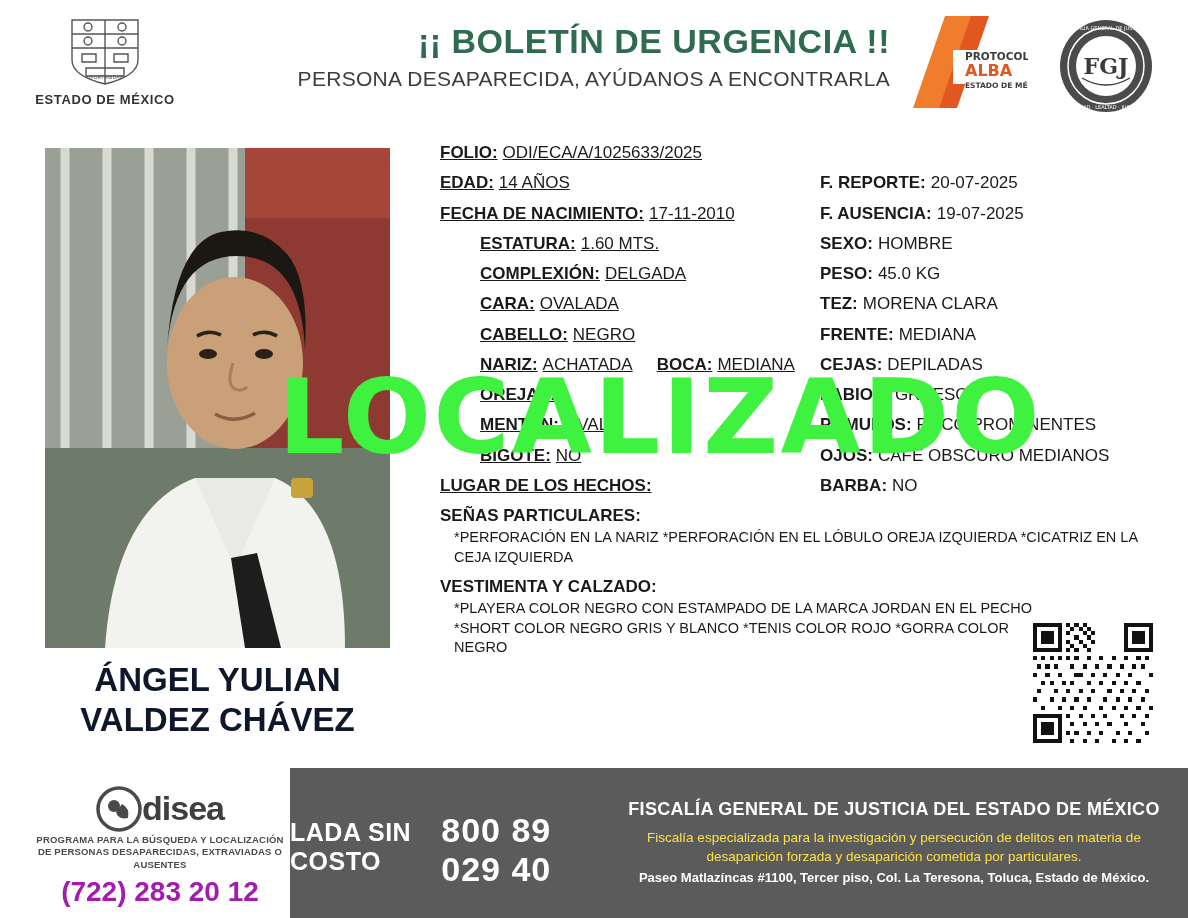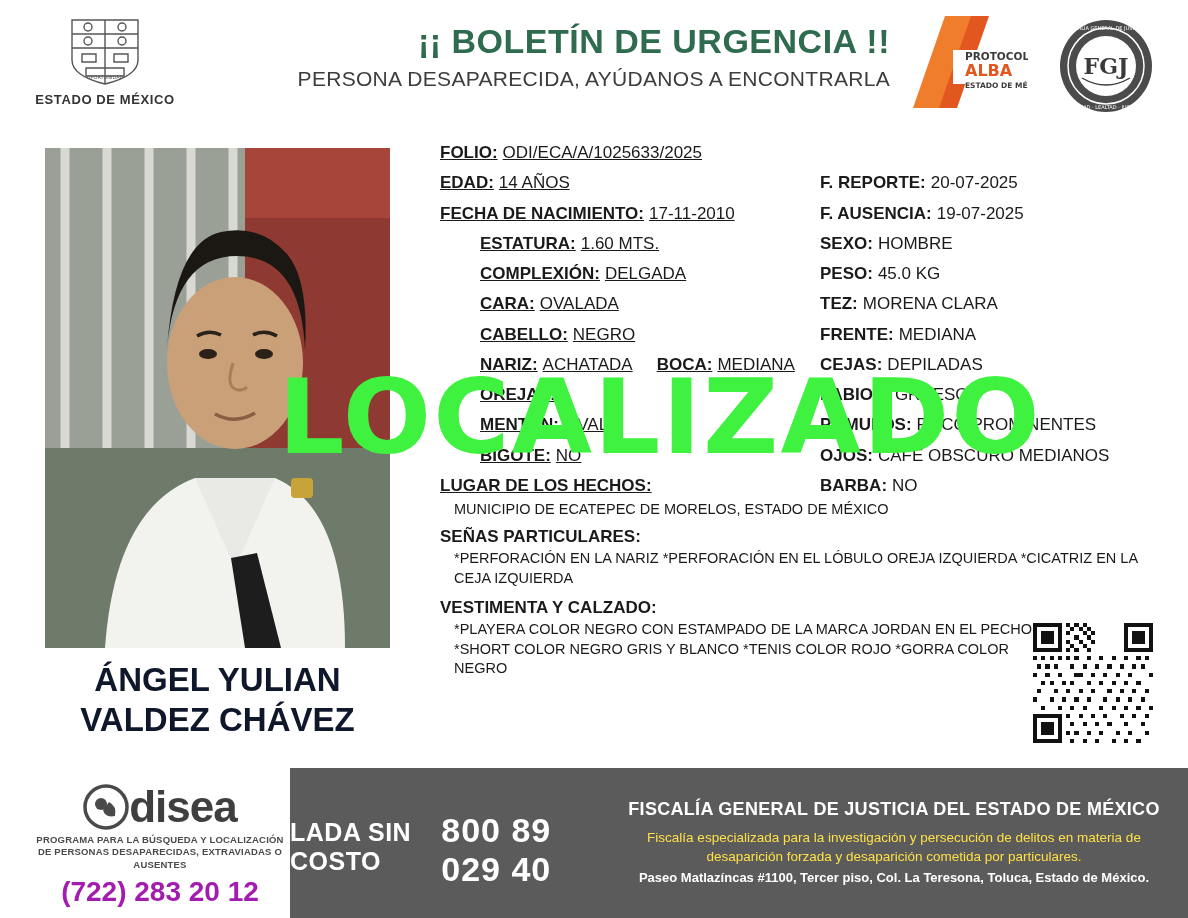--- a/index.html
+++ b/index.html
@@ -148,21 +148,21 @@
     width: 100%;
     height: 150px;
   }
   .odisea {
     position: absolute;
     left: 30px; bottom: 10px;
     width: 260px;
     text-align: center;
   }
   .odisea-word {
-    font-size: 44px; font-weight: bold; color:#3f3f3f;
+    font-size: 34px; font-weight: bold; color:#3f3f3f;
     letter-spacing: -1px;
     display:flex; align-items:center; justify-content:center;
   }
   .odisea-sub {
     font-size: 9.5px; font-weight: bold; color:#4a4a4a;
     line-height: 1.35; margin-top: 2px;
     letter-spacing: .2px;
   }
   .odisea-tel {
     font-size: 28px; font-weight: bold; color:#a21caf;
@@ -402,21 +402,20 @@
 
   <div class="row">
     <div class="col-l">
       <span class="lbl">LUGAR DE LOS HECHOS:</span>
     </div>
     <div class="col-r">
       <span class="lbl">BARBA:</span>
       <span class="val">NO</span>
     </div>
   </div>
-  <div class="body" style="font-size:14.5px;padding-left:14px;margin-top:-4px;">MUNICIPIO DE ECATEPEC DE MORELOS, ESTADO DE MÉXICO</div>
 
   <div class="block">
     <span class="lbl">SEÑAS PARTICULARES:</span>
     <div class="body">*PERFORACIÓN EN LA NARIZ  *PERFORACIÓN EN EL LÓBULO OREJA IZQUIERDA  *CICATRIZ EN LA CEJA IZQUIERDA</div>
   </div>
 
   <div class="block">
     <span class="lbl">VESTIMENTA Y CALZADO:</span>
     <div class="body" style="max-width:600px">*PLAYERA COLOR NEGRO CON ESTAMPADO DE LA MARCA JORDAN EN EL PECHO *SHORT COLOR NEGRO GRIS Y BLANCO *TENIS COLOR ROJO *GORRA COLOR NEGRO</div>
   </div>

